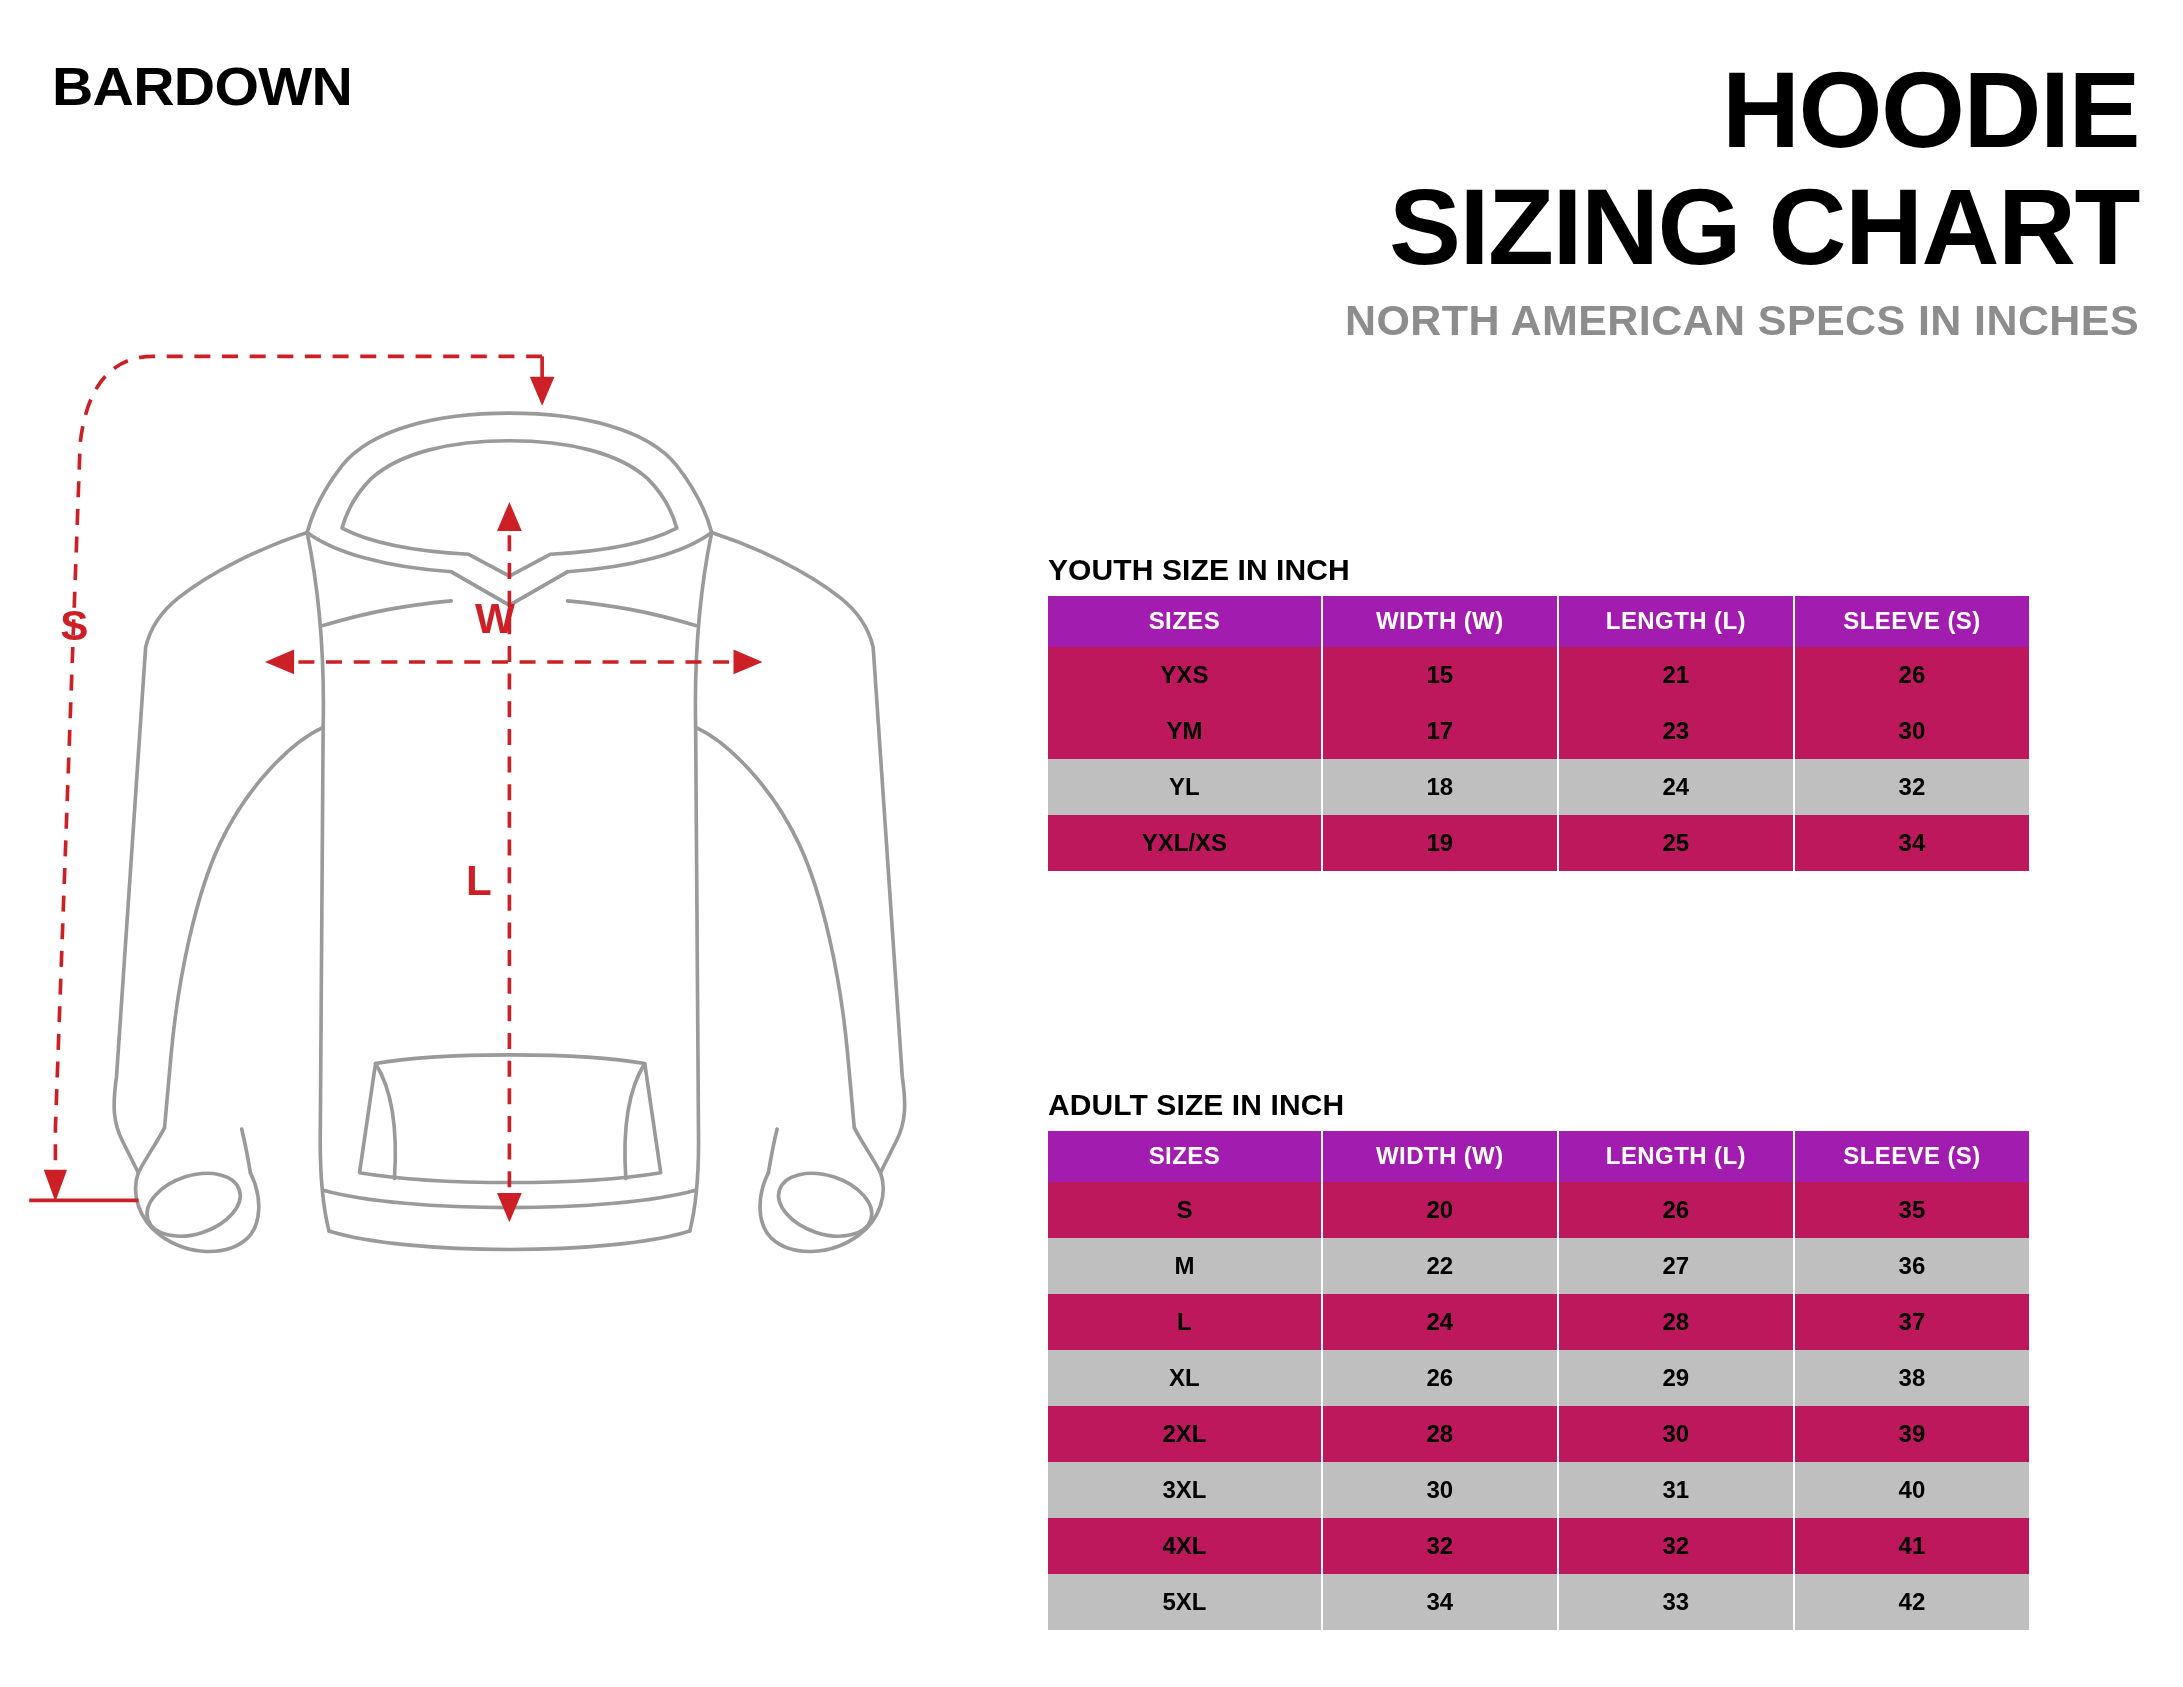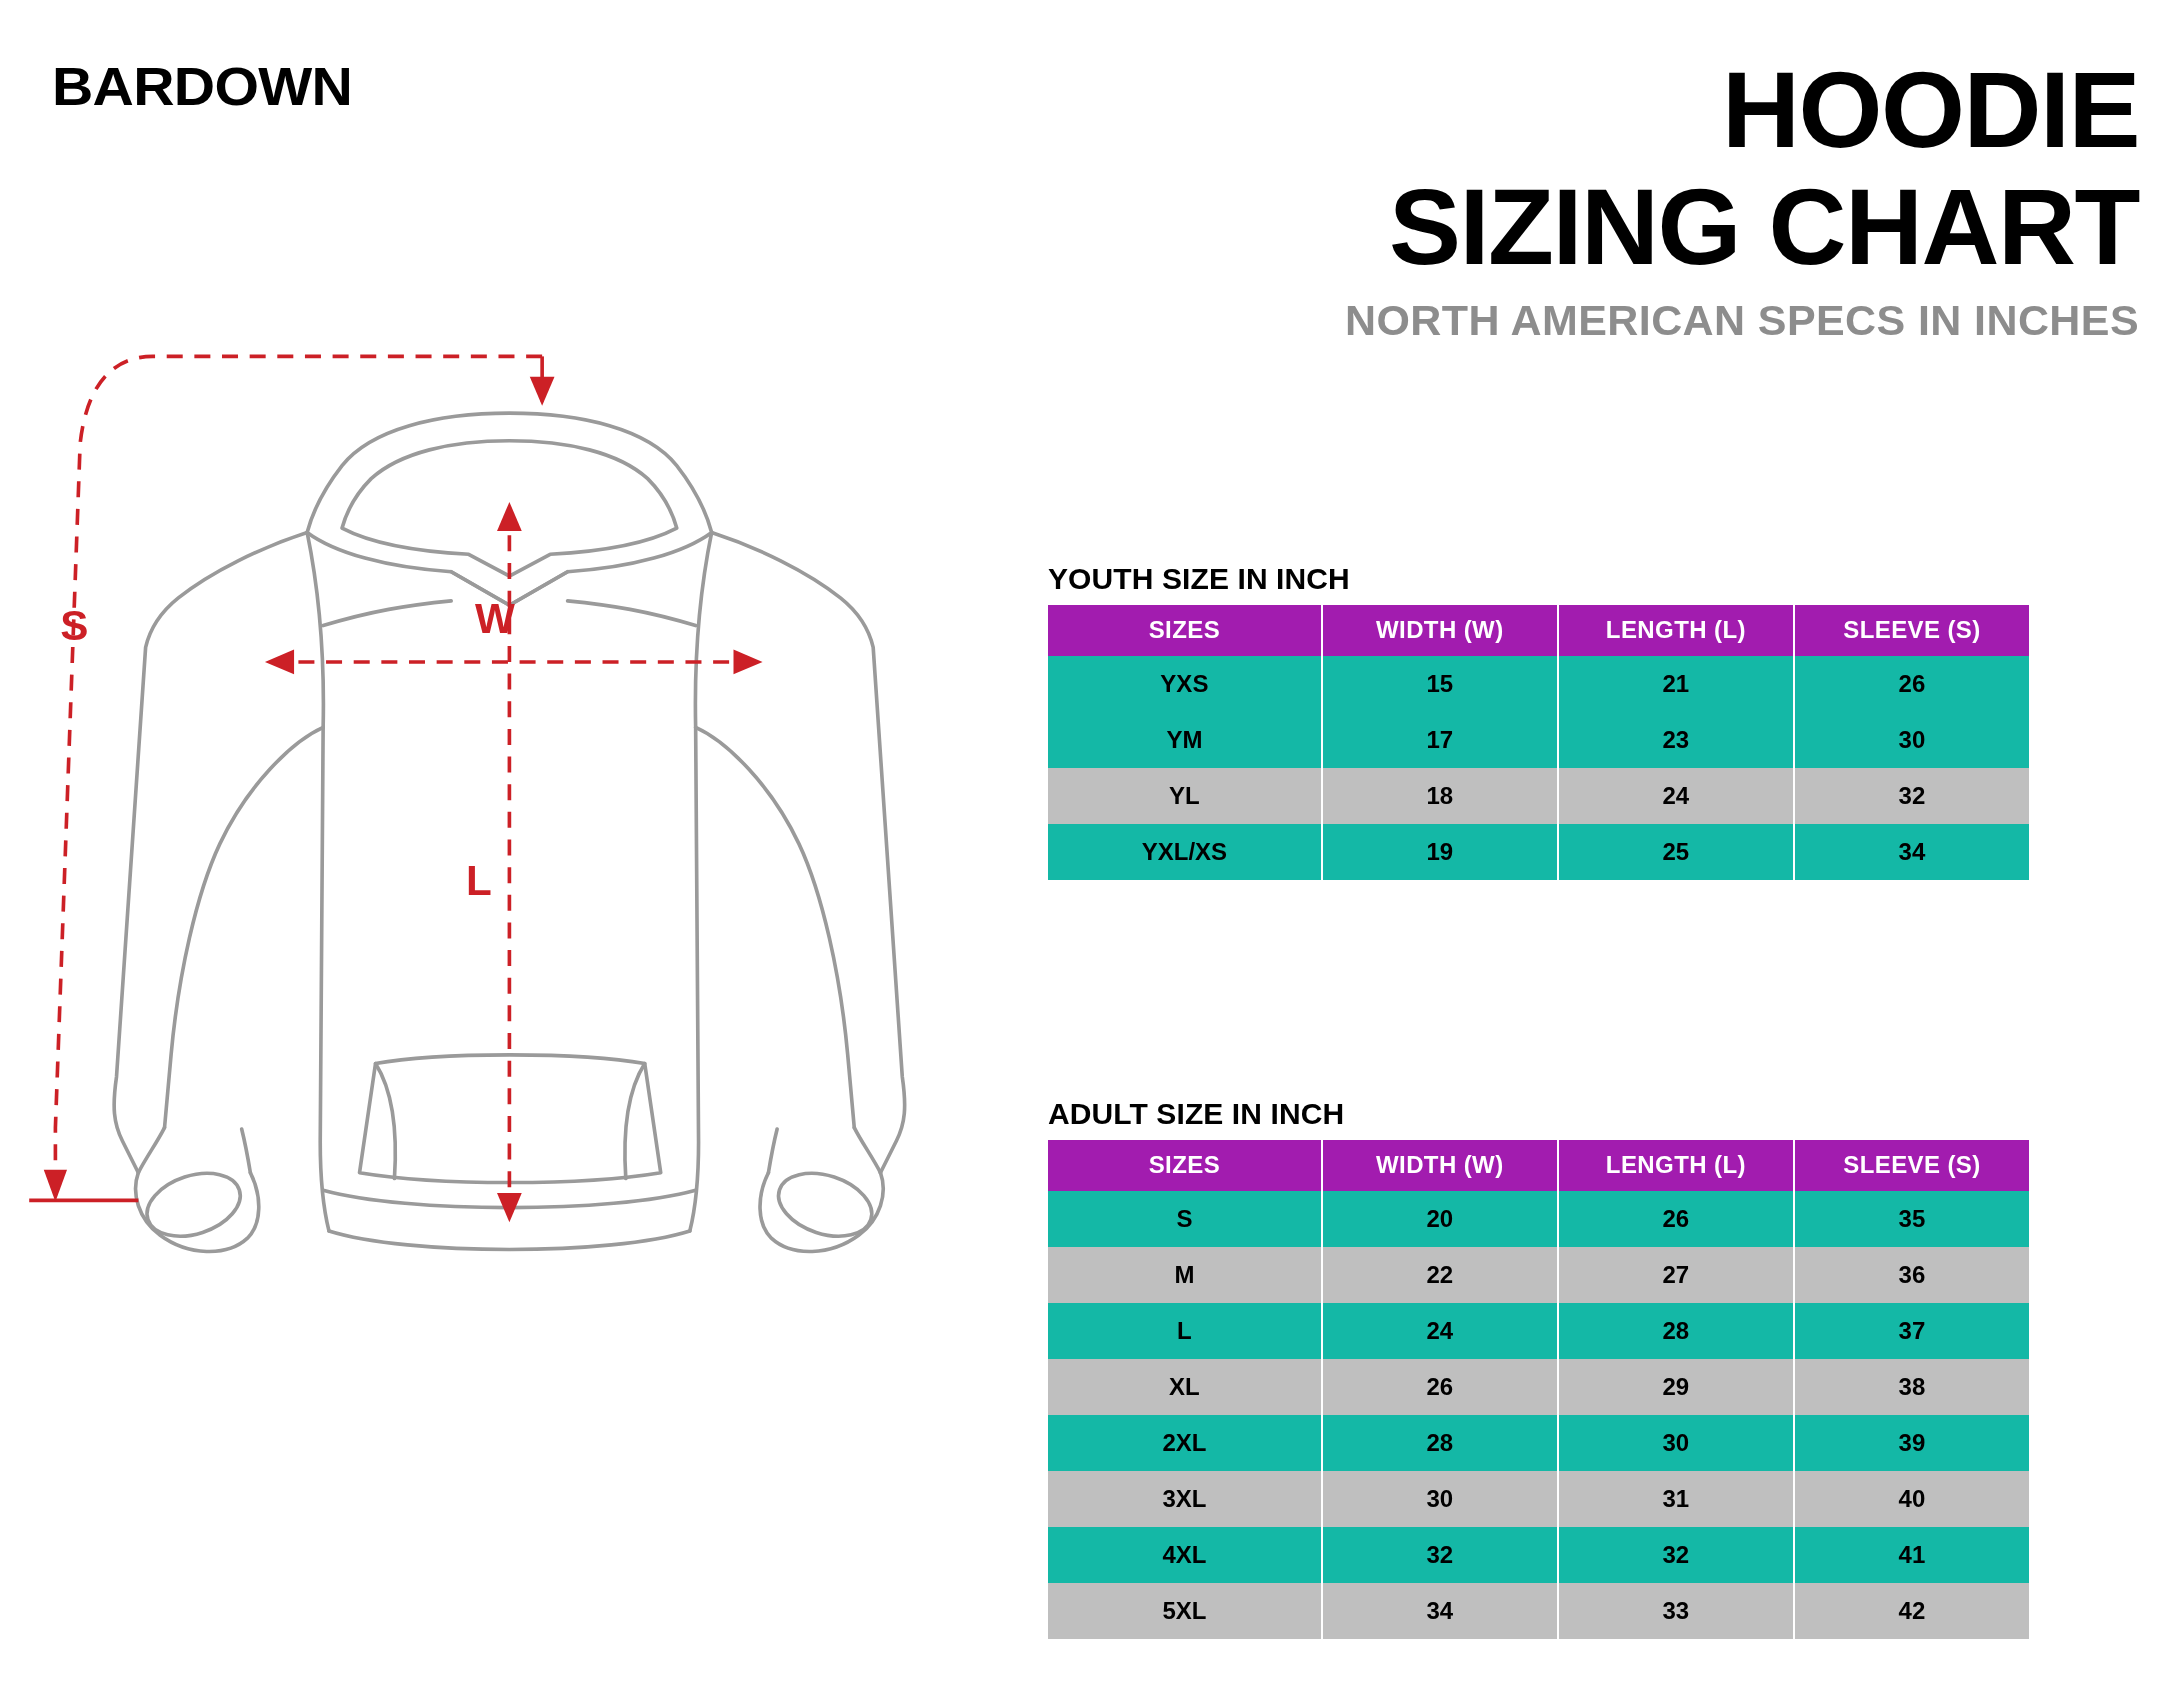--- a/index.html
+++ b/index.html
@@ -60,21 +60,21 @@
   .title.line2 { margin-top: 11px; }
   .subtitle {
     font-weight: bold;
     font-size: 43px;
     letter-spacing: 0.4px;
     color: #8d8d8d;
     margin: 16px 0 0 0;
     white-space: nowrap;
   }
 
-  .section { margin-top: 9px; }
+  .section { margin-top: 0; }
   .section-title {
     font-weight: bold;
     font-size: 30px;
     color: #000;
     margin: 0 0 8.7px 0;
     letter-spacing: 0.1px;
   }
 
   table.size-table {
     border-collapse: collapse;
@@ -94,21 +94,21 @@
   table.size-table th:last-child { border-right: none; }
   table.size-table td {
     font-weight: bold;
     font-size: 24px;
     height: 54px;
     text-align: center;
     color: #000000;
     border-right: 2.2px solid #ffffff;
   }
   table.size-table td:last-child { border-right: none; }
-  table.size-table tr.odd td { background: #14b8a6; }
+  table.size-table tr.odd td { background: #be185d; }
   table.size-table tr.even td { background: #bfbfbf; }
 
   
   #youth-section { position: absolute; left: 1048px; top: 553px; }
   #adult-section { position: absolute; left: 1048px; top: 1088px; }
 </style>
 </head>
 <body>
 
 <div class="brand">BARDOWN</div>

